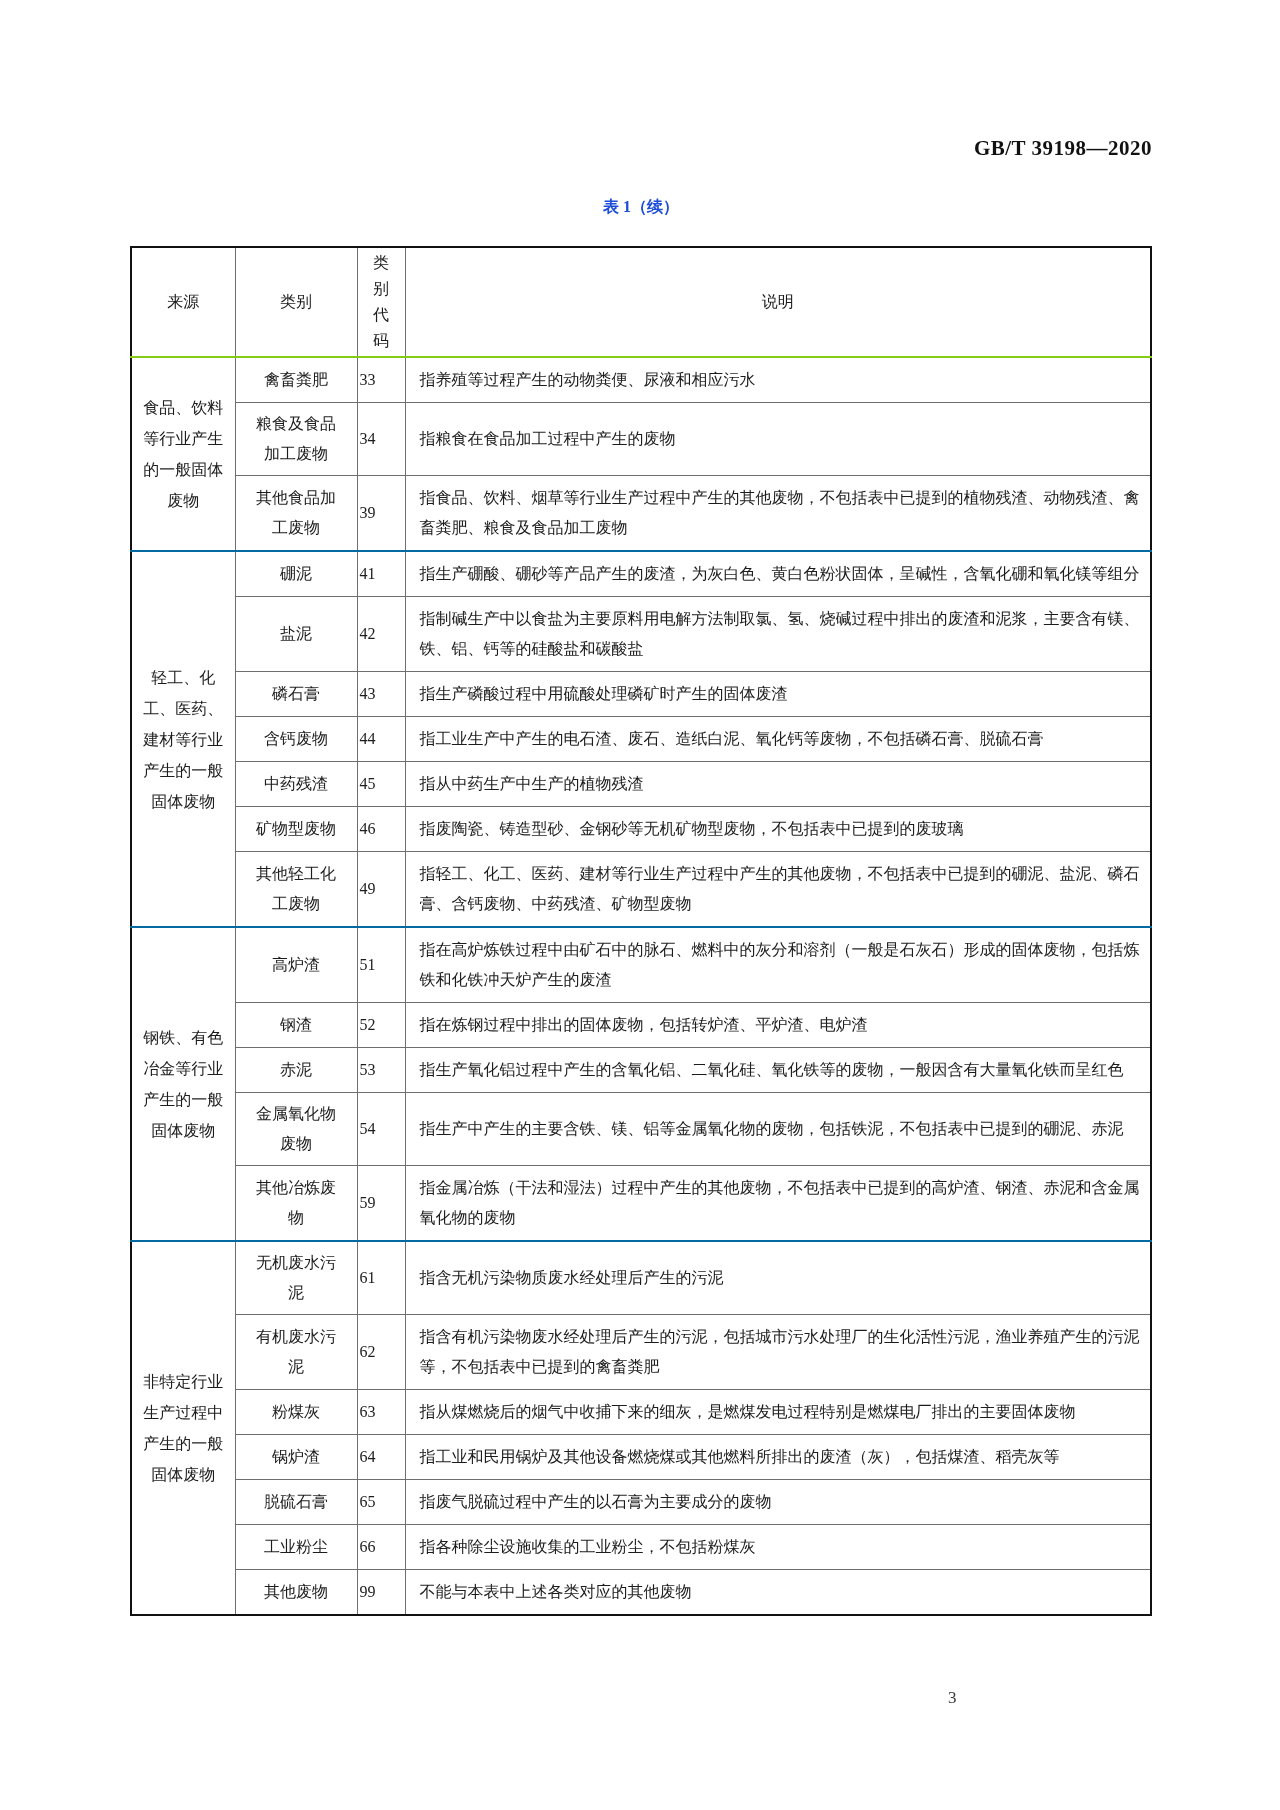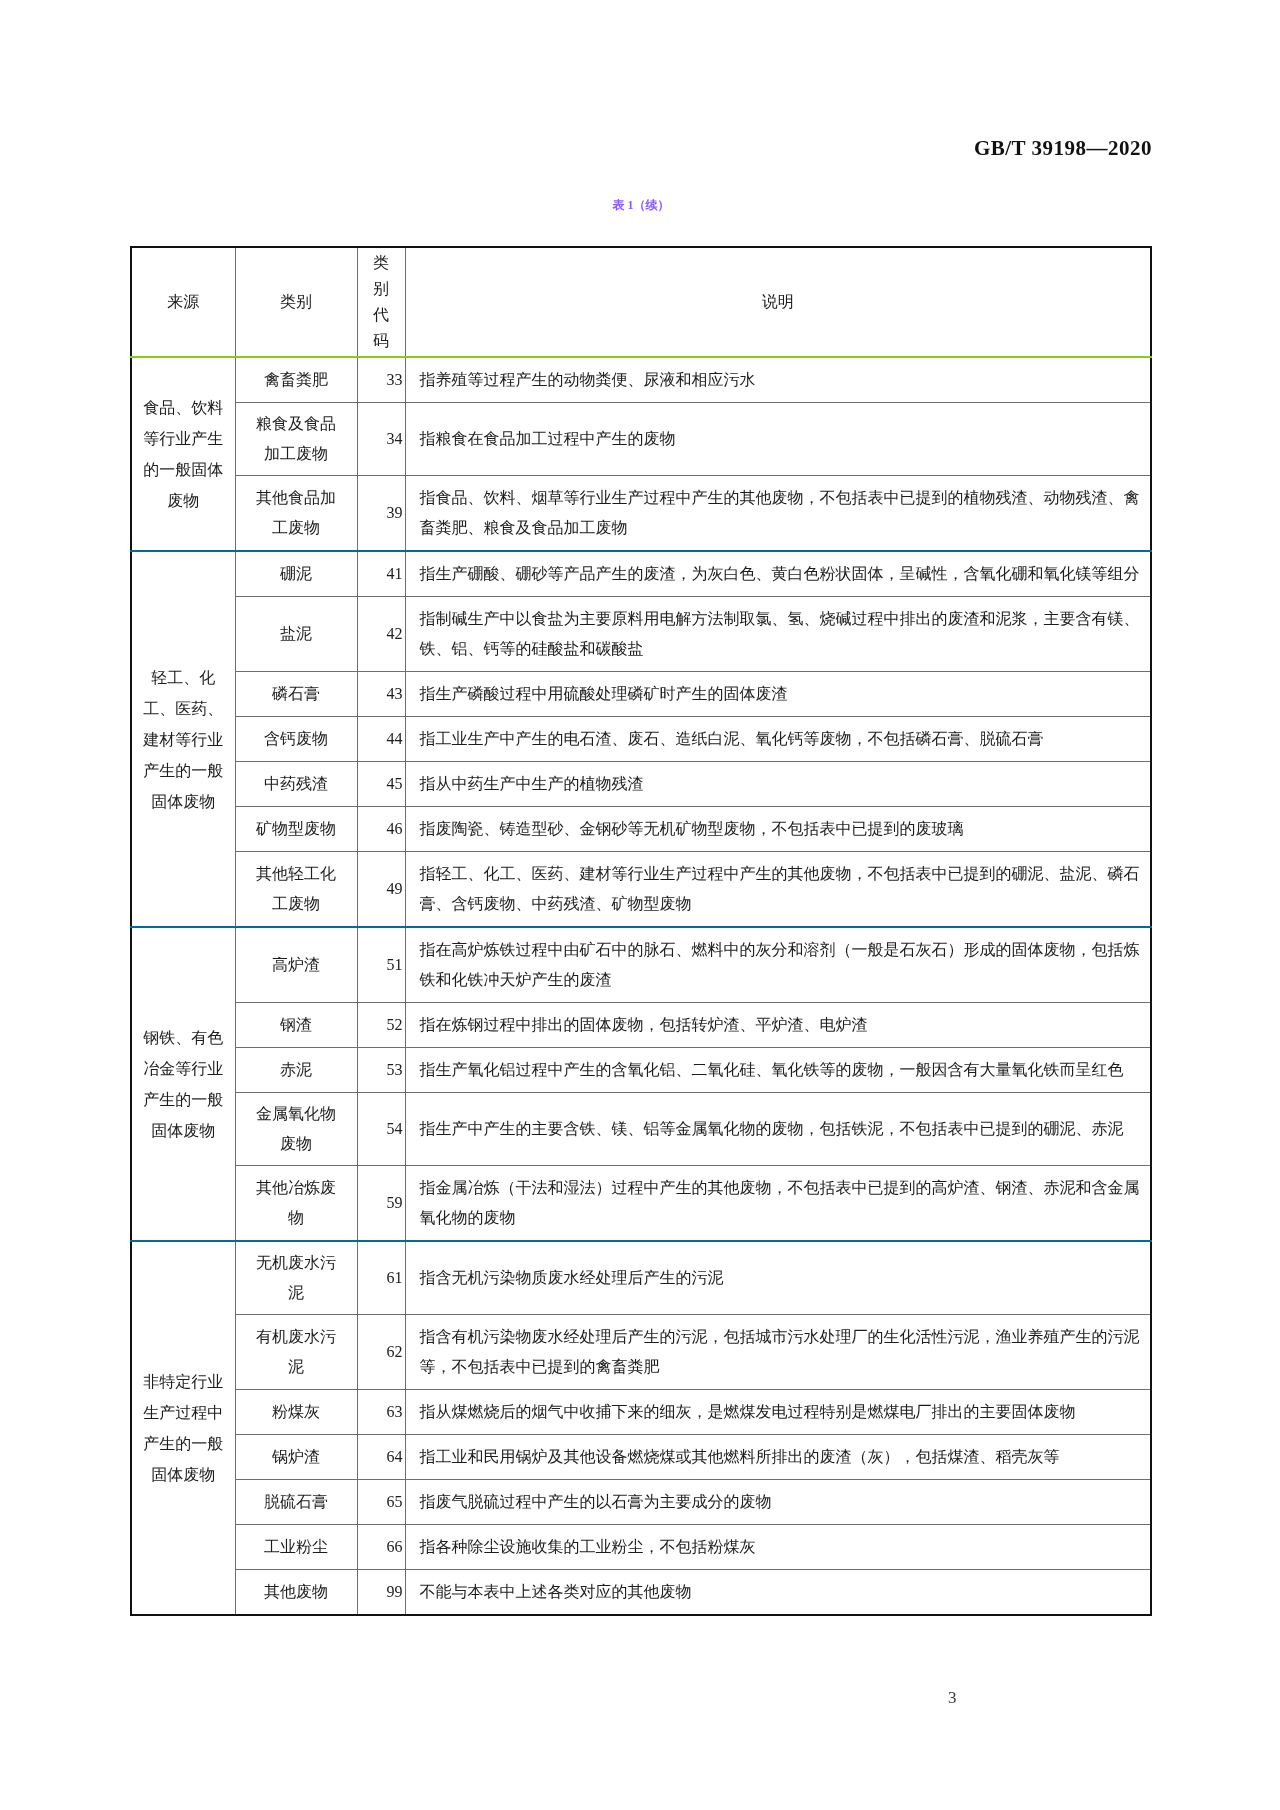--- a/index.html
+++ b/index.html
@@ -27,23 +27,23 @@
     font-weight: 700;
     letter-spacing: 0.5px;
     color: #111;
   }
   .table-title {
     position: absolute;
     top: 197px;
     left: 130px;
     width: 1022px;
     text-align: center;
-    font-size: 12px;
+    font-size: 16px;
     font-weight: 700;
-    color: #8b5cf6;
+    color: #1d4ed8;
   }
   table.waste-table {
     position: absolute;
     top: 246px;
     left: 130px;
     width: 1022px;
     border-collapse: collapse;
     table-layout: fixed;
     border: 2px solid #111;
     font-size: 16px;
@@ -72,21 +72,21 @@
     text-align: center;
     padding: 8px 8px;
     line-height: 31px;
   }
   td.category-cell {
     text-align: center;
     padding: 6px 16px;
     line-height: 30px;
   }
   td.code-cell {
-    text-align: right;
+    text-align: left;
     padding: 4px 2px;
     line-height: 28px;
   }
   td.desc-cell {
     text-align: left;
     padding: 7px 10px 7px 14px;
     line-height: 30px;
   }
   tr.group-start td { border-top: 2px solid #0369a1; }
   .page-number {

